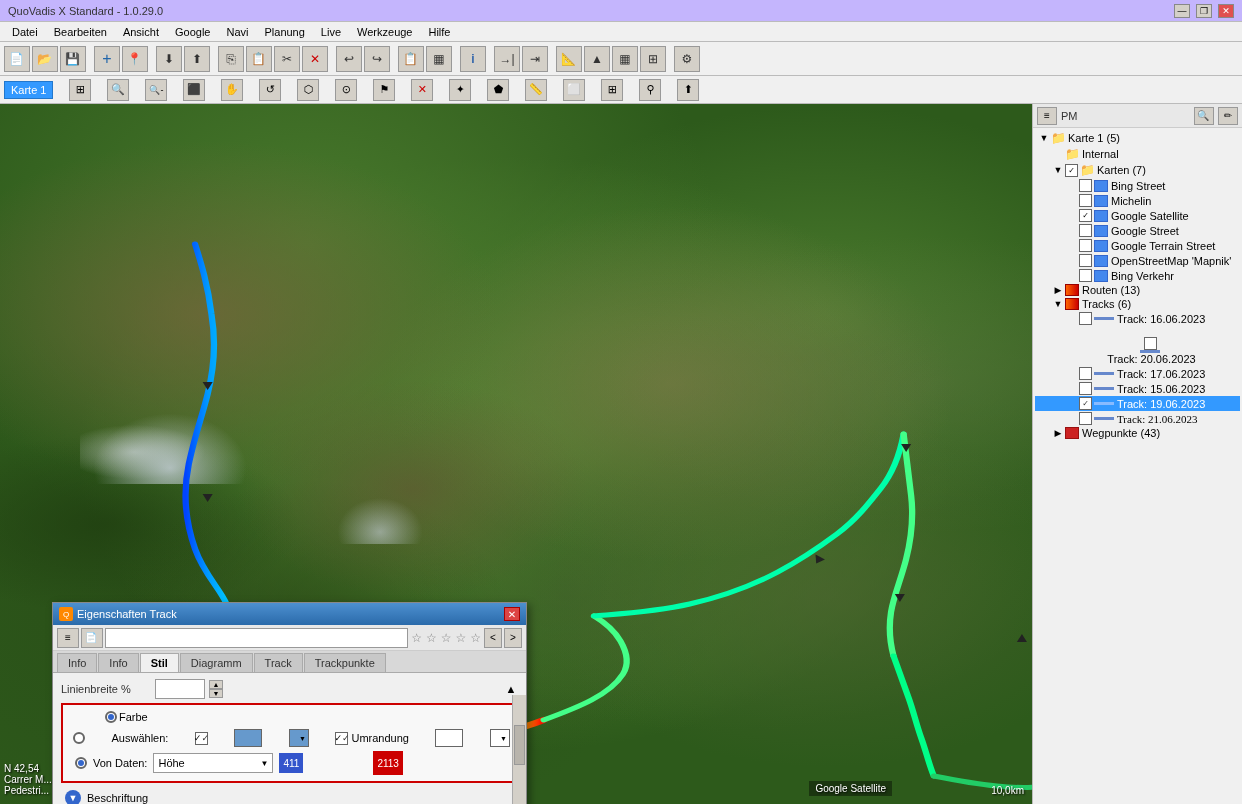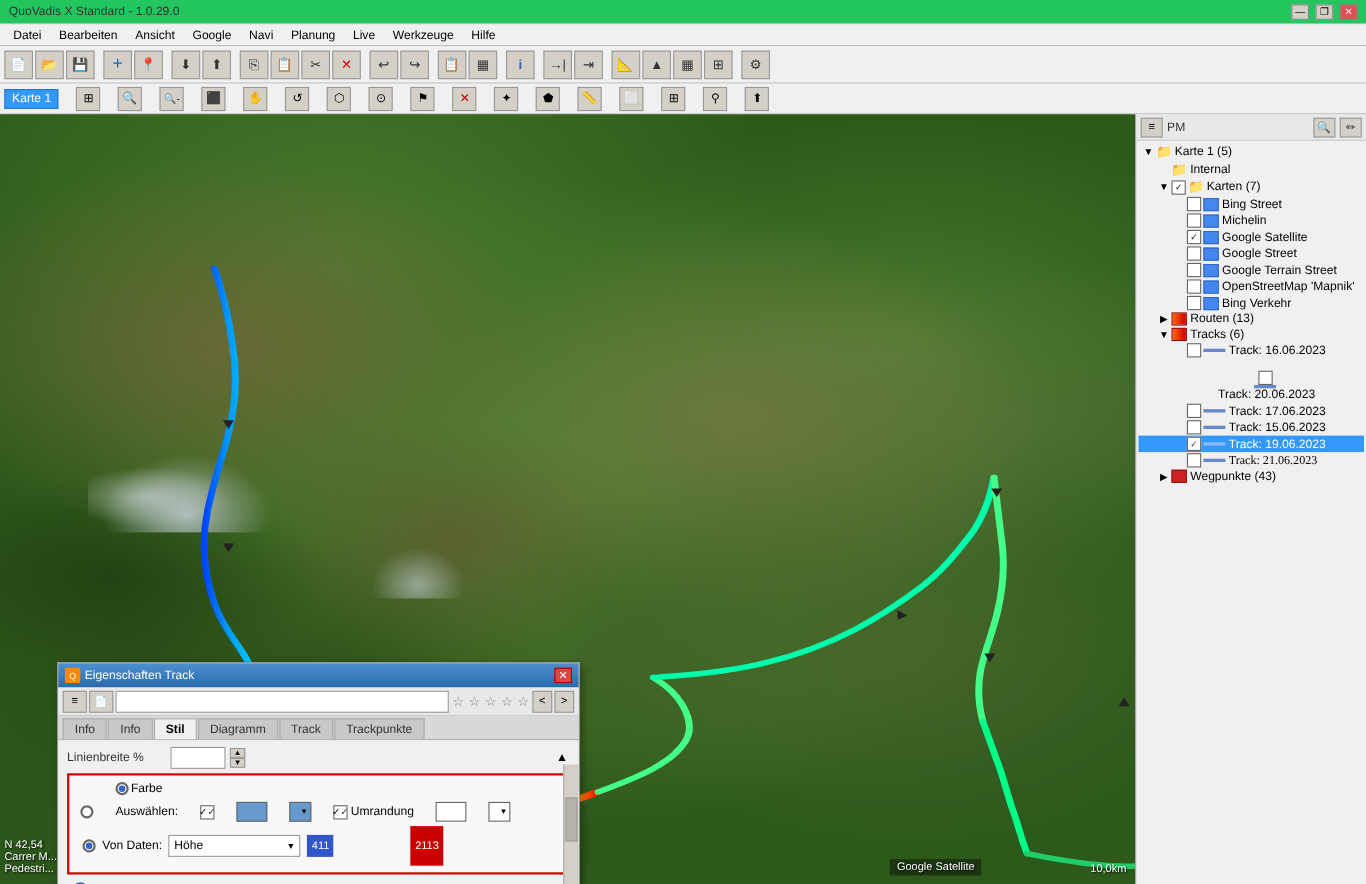--- a/index.html
+++ b/index.html
@@ -1,19 +1,19 @@
 <!DOCTYPE html>
 <html><head>
   <meta charset="utf-8">
   <style>
     * { box-sizing: border-box; margin: 0; padding: 0; }
     body { font-family: 'Segoe UI', Tahoma, Arial, sans-serif; font-size: 11px; background: #d4d0c8; width: 1242px; height: 804px; overflow: hidden; }
 
     
-    .titlebar { background: #22c55e; height: 22px; display: flex; align-items: center; justify-content: space-between; padding: 0 8px; border-bottom: 1px solid #bbb; }
+    .titlebar { background: #c4b5fd; height: 22px; display: flex; align-items: center; justify-content: space-between; padding: 0 8px; border-bottom: 1px solid #bbb; }
     .titlebar-title { font-size: 11px; color: #333; }
     .titlebar-controls { display: flex; gap: 6px; }
     .titlebar-btn { width: 16px; height: 14px; background: #d4d0c8; border: 1px solid #888; font-size: 9px; display: flex; align-items: center; justify-content: center; cursor: pointer; }
 
     
     .menubar { background: #f0f0f0; height: 20px; display: flex; align-items: center; padding: 0 4px; border-bottom: 1px solid #bbb; }
     .menubar-item { padding: 2px 8px; font-size: 11px; cursor: pointer; }
 
     
     .toolbar { background: #f0f0f0; height: 34px; display: flex; align-items: center; padding: 2px 4px; gap: 2px; border-bottom: 1px solid #bbb; flex-wrap: nowrap; }
@@ -77,33 +77,33 @@
     .prop-row { display: flex; align-items: center; margin-bottom: 4px; gap: 4px; }
     .prop-label { font-size: 11px; color: #333; min-width: 90px; }
     .prop-input { width: 50px; height: 20px; border: 1px solid #999; padding: 1px 4px; font-size: 11px; background: white; }
     .spin-btn { width: 14px; height: 9px; background: #d4d0c8; border: 1px solid #999; cursor: pointer; font-size: 7px; display: flex; align-items: center; justify-content: center; line-height: 1; }
 
     
     .farbe-section { border: 2px solid #cc0000; padding: 6px; margin-bottom: 4px; background: #f8f8f8; }
     .farbe-header { display: flex; align-items: center; gap: 2px; margin-bottom: 6px; padding-left: 36px; }
     .radio-btn { width: 12px; height: 12px; border-radius: 50%; border: 2px solid #666; background: white; display: flex; align-items: center; justify-content: center; cursor: pointer; flex-shrink: 0; }
     .radio-btn.selected::after { content: ''; width: 6px; height: 6px; background: #3366cc; border-radius: 50%; }
-    .farbe-row { display: flex; align-items: center; gap: 20px; margin-bottom: 4px; padding-left: 4px; }
+    .farbe-row { display: flex; align-items: center; gap: 10px; margin-bottom: 4px; padding-left: 4px; justify-content: space-between; }
     .checkbox-item { display: flex; align-items: center; gap: 3px; }
     .checkbox-box { width: 13px; height: 13px; border: 1px solid #666; background: white; display: flex; align-items: center; justify-content: center; cursor: pointer; font-size: 9px; }
     .checkbox-box.checked::after { content: '✓'; font-size: 9px; color: #333; }
     .color-swatch { width: 28px; height: 18px; border: 1px solid #666; cursor: pointer; }
     .color-swatch-blue { background: #6699cc; }
     .color-swatch-white { background: white; }
 
     
     .von-daten-row { display: flex; align-items: center; gap: 6px; padding-left: 4px; }
     .gradient-inner { width: 70px; height: 100%; background: linear-gradient(to right, #0000ff, #00aaff, #00ff00, #ffff00, #ff8800, #ff0000); }
     .grad-value-left { background: #3355cc; color: white; font-size: 10px; padding: 1px 4px; height: 20px; display: flex; align-items: center; }
-    .grad-value-right { background: #cc0000; color: white; font-size: 10px; padding: 1px 4px; height: 36px; display: flex; align-items: center; }
+    .grad-value-right { background: #cc0000; color: white; font-size: 10px; padding: 1px 4px; height: 24px; display: flex; align-items: center; }
 
     
     .dialog-scrollbar { position: absolute; right: 0; top: 22px; bottom: 0; width: 14px; background: #d4d0c8; border-left: 1px solid #aaa; }
     .scroll-thumb { position: absolute; top: 30px; left: 1px; right: 1px; height: 40px; background: #b8b4ac; border: 1px solid #999; }
 
     
     .beschriftung-row { display: flex; align-items: center; gap: 6px; padding: 3px 4px; }
 
     
     .collapse-btn { width: 14px; height: 14px; display: flex; align-items: center; justify-content: center; cursor: pointer; }

